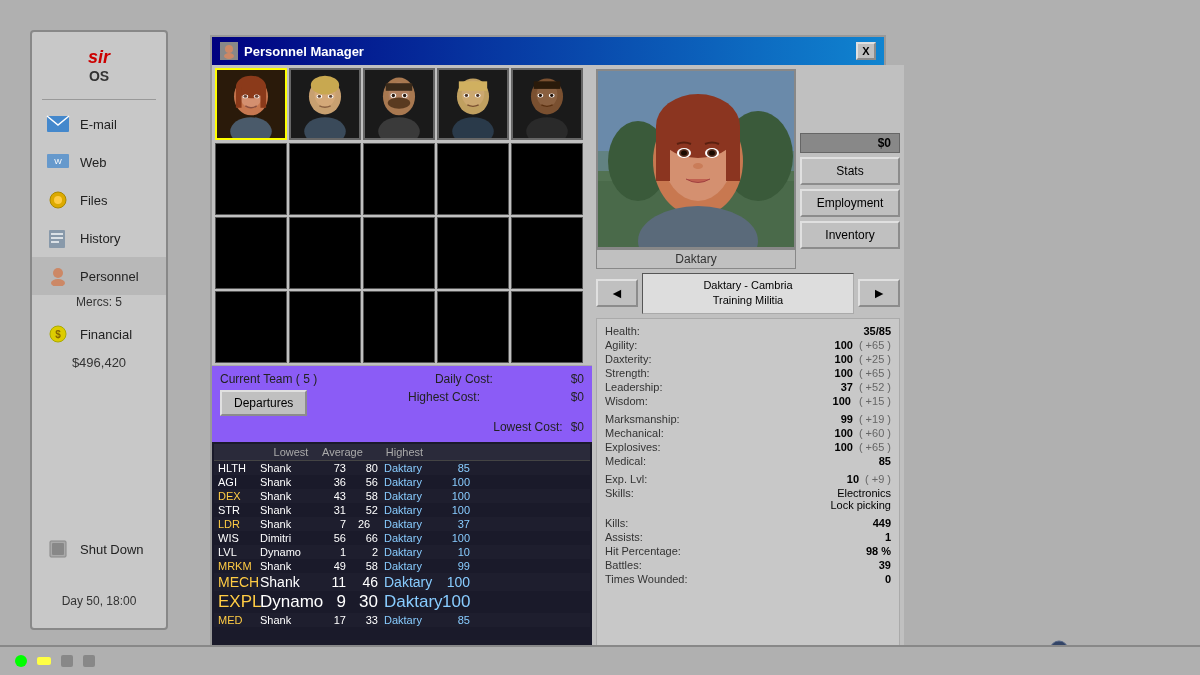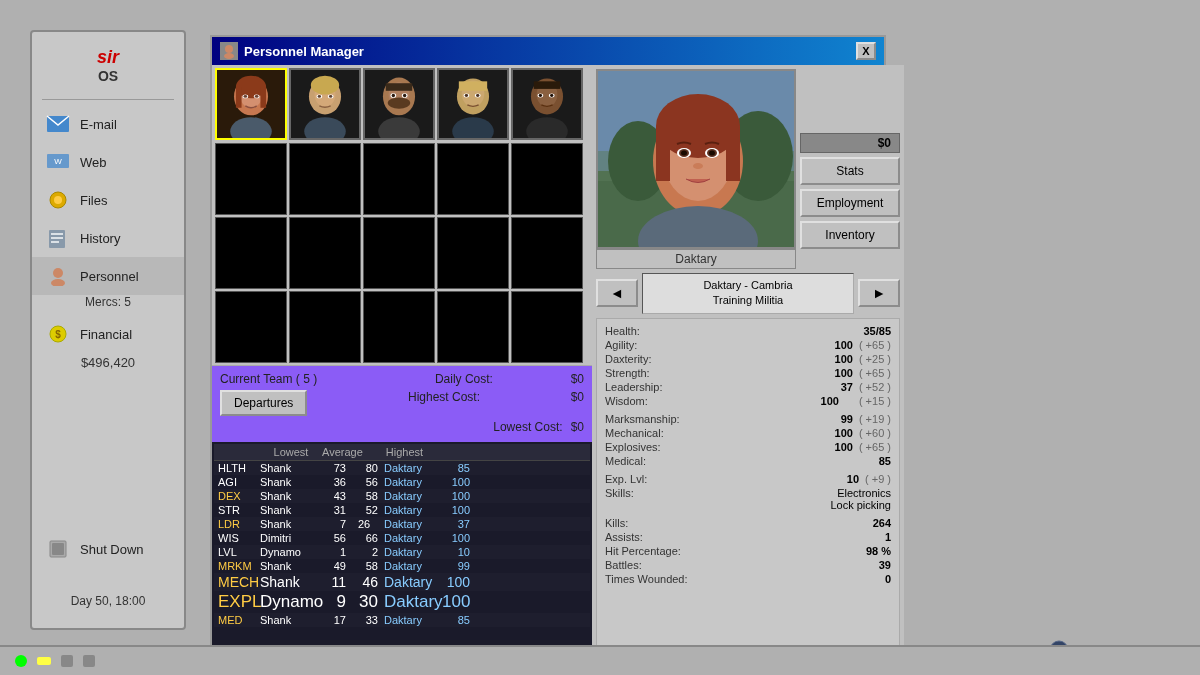--- a/index.html
+++ b/index.html
@@ -20,21 +20,21 @@
       width: 1200px;
       height: 675px;
       background: #b0b0b0;
     }
 
     
     .sidebar {
       position: absolute;
       top: 30px;
       left: 30px;
-      width: 156px;
+      width: 138px;
       height: 600px;
       background: #c8c8c8;
       border: 2px solid #888;
       border-radius: 4px;
       padding: 10px 0;
     }
 
     .sir-os-logo {
       text-align: center;
       margin-bottom: 10px;
@@ -697,21 +697,21 @@
             <span class="stat-bonus" style="margin-left:6px; color:#666;">( +65 )</span>
           </div>
           <div class="stat-row">
             <span class="stat-name">Leadership:</span>
             <span class="stat-val" style="margin-left:auto;">37</span>
             <span class="stat-bonus" style="margin-left:6px; color:#666;">( +52 )</span>
           </div>
           <div class="stat-row">
             <span class="stat-name">Wisdom:</span>
             <span class="stat-val" style="margin-left:auto;">100</span>
-            <span class="stat-bonus" style="margin-left:20px; color:#666;text-align:center;">( +15 )</span>
+            <span class="stat-bonus" style="margin-left:8px; color:#666;text-align:center;">( +15 )</span>
           </div>
           <div style="height:4px;"></div>
           <div class="stat-row">
             <span class="stat-name">Marksmanship:</span>
             <span class="stat-val" style="margin-left:auto;">99</span>
             <span class="stat-bonus" style="margin-left:6px; color:#666;">( +19 )</span>
           </div>
           <div class="stat-row">
             <span class="stat-name">Mechanical:</span>
             <span class="stat-val" style="margin-left:auto;">100</span>
@@ -735,21 +735,21 @@
           <div class="stat-row">
             <span class="stat-name">Skills:</span>
             <div style="margin-left:auto; text-align:right;">
               <div>Electronics</div>
               <div>Lock picking</div>
             </div>
           </div>
           <div style="height:4px;"></div>
           <div class="stat-row">
             <span class="stat-name">Kills:</span>
-            <span class="stat-val" style="margin-left:auto;">264</span>
+            <span class="stat-val" style="margin-left:auto;">449</span>
           </div>
           <div class="stat-row">
             <span class="stat-name">Assists:</span>
             <span class="stat-val" style="margin-left:auto;">1</span>
           </div>
           <div class="stat-row">
             <span class="stat-name">Hit Percentage:</span>
             <span class="stat-val" style="margin-left:auto;">98 %</span>
           </div>
           <div class="stat-row">

